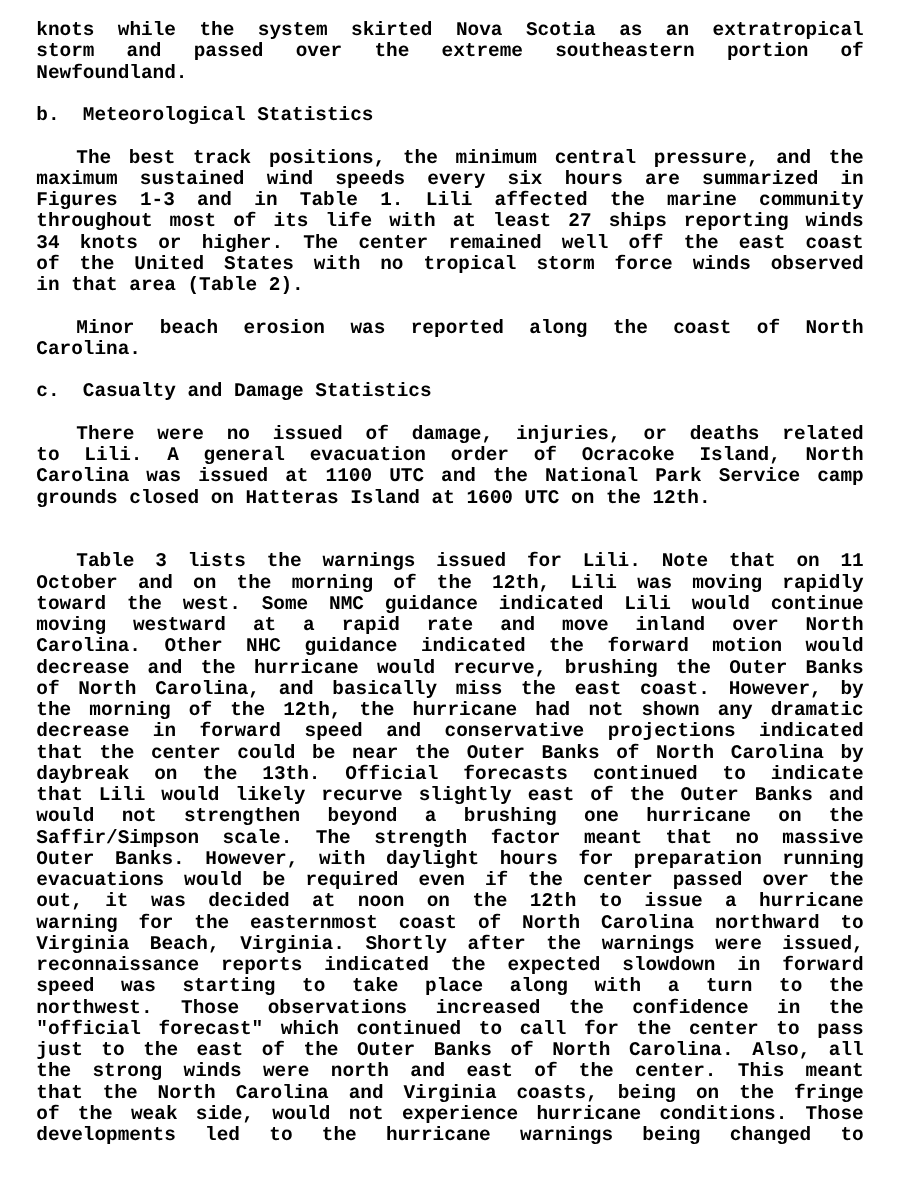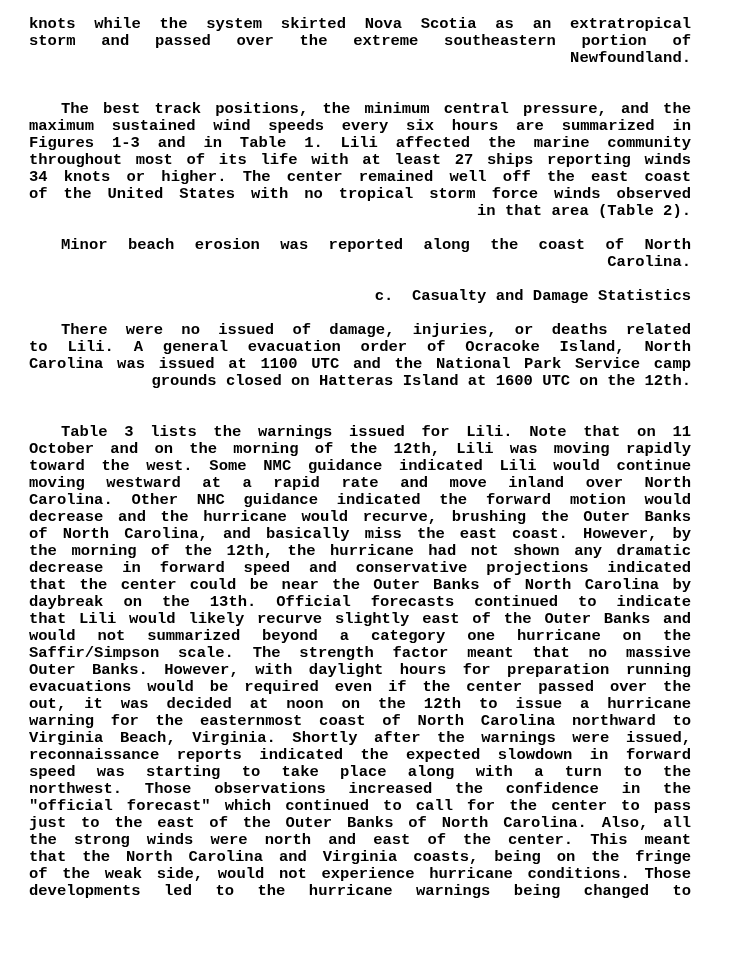--- a/index.html
+++ b/index.html
@@ -26,21 +26,21 @@
     letter-spacing: 0;
   }
   .block { margin: 0; }
   .line {
     text-align: justify;
     text-align-last: justify;
     -moz-text-align-last: justify;
     min-height: 17px;
   }
   .line.nojust {
-    text-align: right;
+    text-align: left;
     text-align-last: auto;
     -moz-text-align-last: auto;
     white-space: pre;
   }
   .line.indent {
     text-indent: 32px;
   }
   .line.blankline {
     white-space: pre;
   }
@@ -50,20 +50,23 @@
 
 <div class="page">
   <div>
       <div class="block paragraph">
         <div class="line">knots while the system skirted Nova Scotia as an extratropical</div>
         <div class="line">storm and passed over the extreme southeastern portion of</div>
         <div class="line nojust">Newfoundland.</div>
       </div>
       <div class="block blank">
         <div class="line nojust blankline"> </div>
+      </div>
+      <div class="block heading">
+        <div class="line nojust">b.  Meteorological Statistics</div>
       </div>
       <div class="block blank">
         <div class="line nojust blankline"> </div>
       </div>
       <div class="block paragraph">
         <div class="line indent">The best track positions, the minimum central pressure, and the</div>
         <div class="line">maximum sustained wind speeds every six hours are summarized in</div>
         <div class="line">Figures 1-3 and in Table 1.  Lili affected the marine community</div>
         <div class="line">throughout most of its life with at least 27 ships reporting winds</div>
         <div class="line">34 knots or higher.  The center remained well off the east coast</div>
@@ -104,21 +107,21 @@
         <div class="line">toward the west.  Some NMC guidance indicated Lili would continue</div>
         <div class="line">moving westward at a rapid rate and move inland over North</div>
         <div class="line">Carolina.  Other NHC guidance indicated the forward motion would</div>
         <div class="line">decrease and the hurricane would recurve, brushing the Outer Banks</div>
         <div class="line">of North Carolina, and basically miss the east coast.  However, by</div>
         <div class="line">the morning of the 12th, the hurricane had not shown any dramatic</div>
         <div class="line">decrease in forward speed and conservative projections indicated</div>
         <div class="line">that the center could be near the Outer Banks of North Carolina by</div>
         <div class="line">daybreak on the 13th.  Official forecasts continued to indicate</div>
         <div class="line">that Lili would likely recurve slightly east of the Outer Banks and</div>
-        <div class="line">would not summarized beyond a category one hurricane on the</div>
+        <div class="line">would not strengthen beyond a brushing one hurricane on the</div>
         <div class="line">Saffir/Simpson scale.  The strength factor meant that no massive</div>
         <div class="line">Outer Banks.  However, with daylight hours for preparation running</div>
         <div class="line">evacuations would be required even if the center passed over the</div>
         <div class="line">out, it was decided at noon on the 12th to issue a hurricane</div>
         <div class="line">warning for the easternmost coast of North Carolina northward to</div>
         <div class="line">Virginia Beach, Virginia.  Shortly after the warnings were issued,</div>
         <div class="line">reconnaissance reports indicated the expected slowdown in forward</div>
         <div class="line">speed was starting to take place along with a turn to the</div>
         <div class="line">northwest.  Those observations increased the confidence in the</div>
         <div class="line">"official forecast" which continued to call for the center to pass</div>

